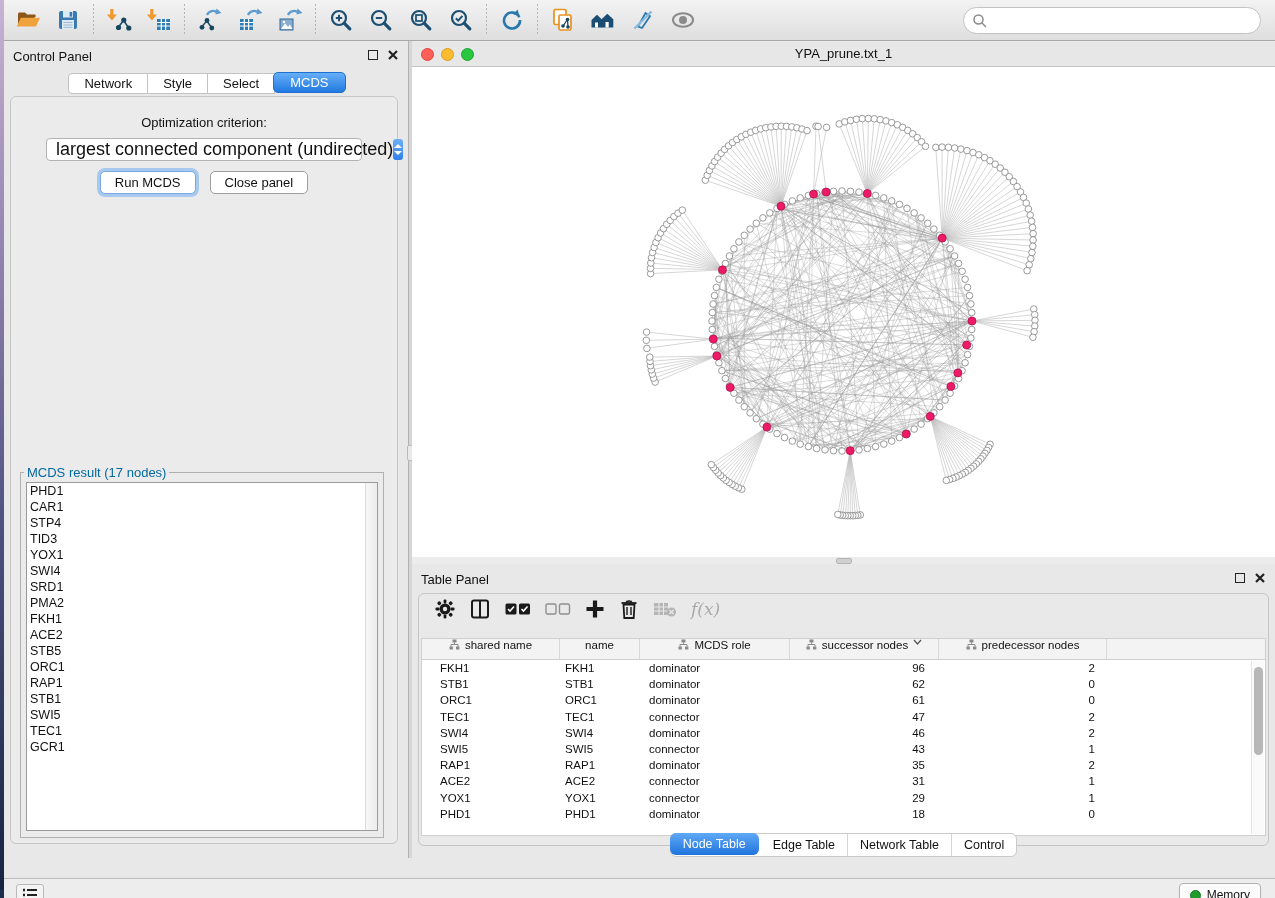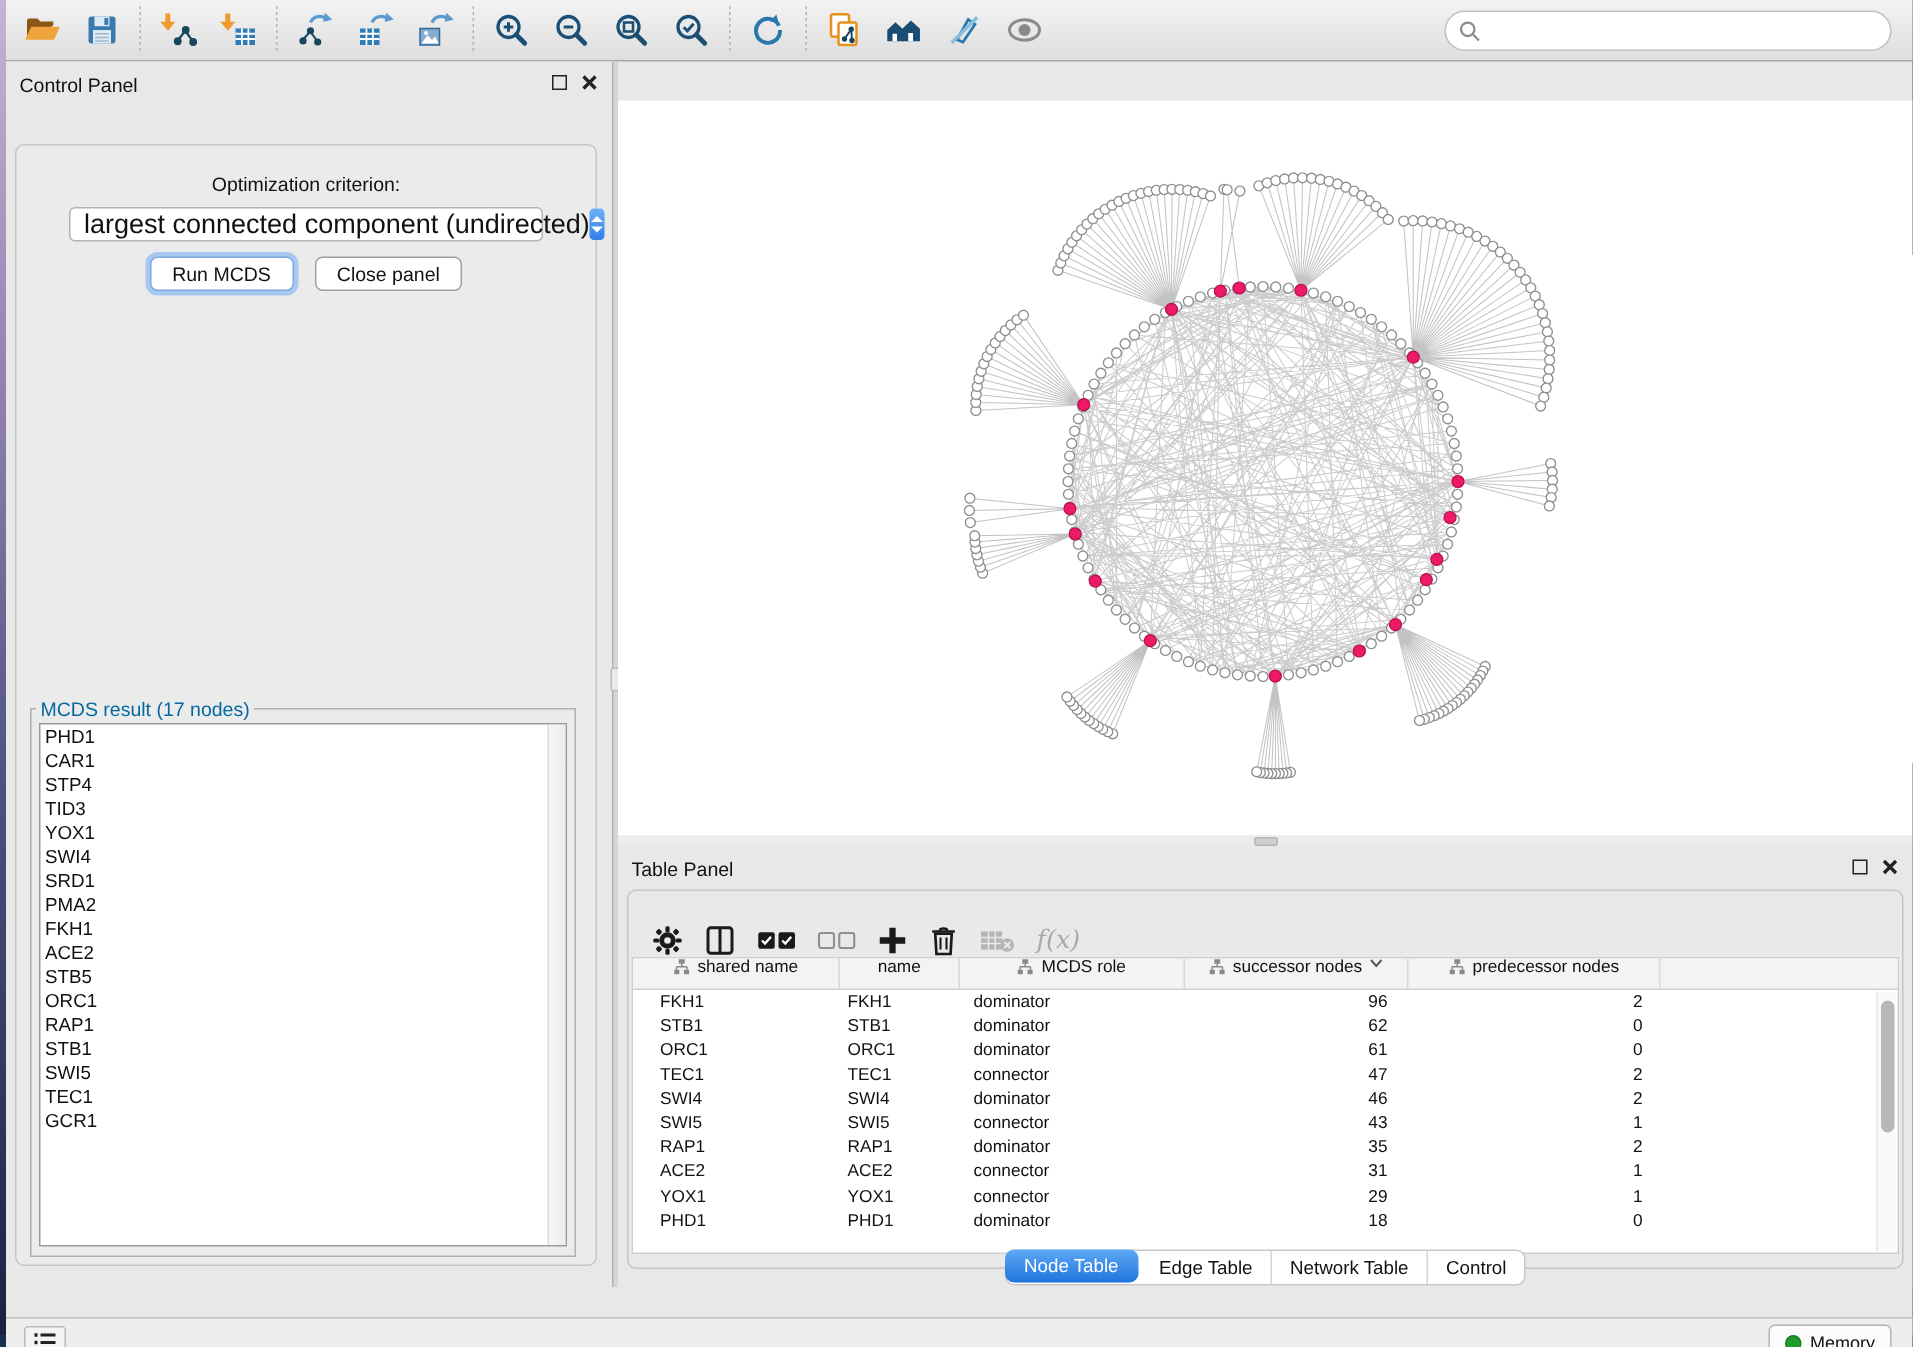--- a/index.html
+++ b/index.html
@@ -68,21 +68,21 @@
   .tl.yellow { left:29px; background:#febc2e; border:0.5px solid #d89c21; }
   .tl.green { left:49px; background:#29c740; border:0.5px solid #1da32f; }
   .net-canvas { position:absolute; left:0; top:26px; width:863px; height:490px; background:#fff; }
   .h-split { position:absolute; left:0; top:516px; width:100%; height:7px; background:#ececec; }
   .h-handle { position:absolute; left:424px; top:1px; width:16px; height:6px; background:#cfcfcf; border:1px solid #b5b5b5; border-radius:2px; }
 
   
   .table-panel { position:absolute; left:408px; top:564px; width:863px; height:294px; background:#e8e8e8; }
   .tp-body { position:absolute; left:6px; right:6px; top:29px; bottom:12px; background:#e9e9e9;
     border:1px solid #c5c5c5; border-radius:6px; }
-  .tp-toolbar { position:absolute; left:0; top:12px; width:100%; height:42px; display:flex; align-items:center; gap:14px; padding-left:16px; }
+  .tp-toolbar { position:absolute; left:0; top:0; width:100%; height:42px; display:flex; align-items:flex-start; gap:14px; padding-left:16px; }
   .tp-ic { height:30px; display:flex; align-items:center; justify-content:center; }
   .fx { font-family:"DejaVu Serif", serif; font-style:italic; font-size:17px; color:#a9a9a9; }
   .tgrid { position:absolute; left:2px; right:2px; top:44px; bottom:9px; background:#fff; border:1px solid #cfcfcf; overflow:hidden; }
   .thead { display:flex; height:21px; background:#f3f3f3; border-bottom:1px solid #cfcfcf; }
   .th { display:flex; justify-content:center; gap:5px; font-size:11.5px; color:#111;
     border-right:1px solid #d8d8d8; }
   .trow { display:flex; height:16.2px; align-items:center; }
   .td { font-size:11.5px; color:#111; white-space:nowrap; overflow:hidden; }
   .num { text-align:right; }
   .tscroll { position:absolute; right:1px; top:22px; bottom:1px; width:13px; background:#fafafa; border-left:1px solid #e4e4e4; }
@@ -248,20 +248,28 @@
     </div>
   </div>
 
   <div class="control-panel">
     <div class="panel-title">Control Panel</div>
     <div class="win-icons">
       <div class="float-ic"></div>
       <svg width="10" height="10" viewBox="0 0 10 10">
         <path d="M1 1l8 8M9 1l-8 8" stroke="#222" stroke-width="2.2"></path>
       </svg>
+    </div>
+    <div class="tabs-row">
+      <div class="seg">
+        <div class="tab">Network</div>
+        <div class="tab">Style</div>
+        <div class="tab">Select</div>
+        <div class="tab active last">MCDS</div>
+      </div>
     </div>
     <div class="cp-body">
       <div class="opt-label">Optimization criterion:</div>
       <div class="opt-select">
         <div class="val">largest connected component (undirected)</div>
         <div class="stepper">
           <svg width="10" height="6" viewBox="0 0 10 6">
               <path d="M1 5l4-4 4 4z" fill="#fff"></path>
             </svg>
           <svg width="10" height="6" viewBox="0 0 10 6">
@@ -299,20 +307,26 @@
         </div>
       </fieldset>
     </div>
   </div>
 
   <div class="v-split">
     <div class="v-handle"></div>
   </div>
 
   <div class="net-panel">
+    <div class="net-titlebar">
+      <div class="tl red"></div>
+      <div class="tl yellow"></div>
+      <div class="tl green"></div>
+      <div class="net-title">YPA_prune.txt_1</div>
+    </div>
     <div class="net-canvas">
       <svg id="netsvg" width="863" height="490" viewBox="0 0 863 490">
           <path d="M369.0 139.2L438.5 124.3M369.0 139.2L471.8 130.9M369.0 139.2L404.6 126.5M369.0 139.2L306.9 295.8M369.0 139.2L413.0 382.9M369.0 139.2L509.1 357.1M369.0 139.2L463.6 379.6M369.0 139.2L559.7 245.5M369.0 139.2L388.2 377.1M369.0 139.2L301.1 271.0M369.0 139.2L560.0 254.0M369.0 139.2L533.1 174.9M369.0 139.2L300.3 245.5M369.0 139.2L421.5 383.7M369.0 139.2L550.1 204.3M369.0 139.2L527.7 339.7M369.0 139.2L555.6 287.6M369.0 139.2L404.6 381.5M369.0 139.2L555.6 287.6M369.0 139.2L404.6 126.5M369.0 139.2L559.7 245.5M369.0 139.2L338.1 162.1M401.6 127.1L550.1 204.3M401.6 127.1L527.7 168.3M401.6 127.1L533.1 174.9M401.6 127.1L557.5 279.4M401.6 127.1L396.4 379.6M401.6 127.1L300.3 245.5M401.6 127.1L487.5 137.4M401.6 127.1L357.8 145.9M401.6 127.1L388.2 377.1M401.6 127.1L344.3 351.7M414.2 125.0L313.4 311.5M414.2 125.0L396.4 128.4M414.2 125.0L344.3 351.7M414.2 125.0L365.0 141.4M414.2 125.0L313.4 196.5M414.2 125.0L455.4 126.5M414.2 125.0L542.6 189.0M414.2 125.0L533.1 333.1M414.2 125.0L495.0 366.6M414.2 125.0L438.5 124.3M455.3 126.5L495.0 141.4M455.3 126.5L300.3 245.5M455.3 126.5L527.7 339.7M455.3 126.5L495.0 366.6M455.3 126.5L463.6 379.6M455.3 126.5L380.3 133.9M455.3 126.5L306.9 295.8M455.3 126.5L309.9 303.7M455.3 126.5L546.6 311.5M455.3 126.5L533.1 333.1M455.3 126.5L527.7 168.3M455.3 126.5L521.9 162.1M455.3 126.5L357.8 145.9M455.3 126.5L550.1 303.7M455.3 126.5L550.1 204.3M455.3 126.5L338.1 345.9M530.2 171.1L542.6 319.0M530.2 171.1L463.6 128.4M530.2 171.1L313.4 311.5M530.2 171.1L365.0 141.4M530.2 171.1L396.4 379.6M530.2 171.1L313.4 196.5M530.2 171.1L326.9 333.1M530.2 171.1L365.0 141.4M530.2 171.1L515.7 156.3M530.2 171.1L413.0 382.9M530.2 171.1L326.9 333.1M530.2 171.1L344.3 156.3M530.2 171.1L396.4 128.4M530.2 171.1L317.4 189.0M530.2 171.1L357.8 362.1M530.2 171.1L396.4 128.4M530.2 171.1L396.4 128.4M530.2 171.1L396.4 379.6M530.2 171.1L309.9 204.3M530.2 171.1L430.0 124.0M530.2 171.1L421.5 383.7M530.2 171.1L546.6 311.5M530.2 171.1L302.5 279.4M530.2 171.1L396.4 379.6M530.2 171.1L300.0 254.0M530.2 171.1L404.6 126.5M310.5 202.8L388.2 377.1M310.5 202.8L313.4 196.5M310.5 202.8L487.5 370.6M310.5 202.8L332.3 339.7M310.5 202.8L301.1 271.0M310.5 202.8L396.4 379.6M310.5 202.8L553.1 295.8M310.5 202.8L558.9 237.0M310.5 202.8L430.0 124.0M310.5 202.8L447.0 125.1M310.5 202.8L380.3 133.9M310.5 202.8L317.4 189.0M310.5 202.8L338.1 345.9M310.5 202.8L438.5 124.3M560.0 254.0L344.3 351.7M560.0 254.0L357.8 362.1M560.0 254.0L304.4 287.6M560.0 254.0L421.5 124.3M560.0 254.0L558.9 271.0M560.0 254.0L413.0 125.1M560.0 254.0L326.9 333.1M560.0 254.0L306.9 212.2M560.0 254.0L344.3 351.7M560.0 254.0L313.4 196.5M560.0 254.0L527.7 168.3M560.0 254.0L421.5 124.3M560.0 254.0L430.0 384.0M560.0 254.0L380.3 374.1M560.0 254.0L538.1 181.8M560.0 254.0L509.1 357.1M560.0 254.0L555.6 220.4M560.0 254.0L309.9 204.3M554.7 278.0L326.9 174.9M554.7 278.0L301.1 271.0M554.7 278.0L321.9 326.2M554.7 278.0L421.5 124.3M554.7 278.0L350.9 357.1M554.7 278.0L301.1 271.0M554.7 278.0L388.2 130.9M554.7 278.0L447.0 382.9M301.3 272.1L558.9 237.0M301.3 272.1L365.0 366.6M301.3 272.1L304.4 220.4M301.3 272.1L321.9 181.8M301.3 272.1L550.1 204.3M301.3 272.1L388.2 377.1M301.3 272.1L455.4 381.5M301.3 272.1L413.0 382.9M301.3 272.1L546.6 196.5M301.3 272.1L560.0 254.0M304.8 289.0L479.7 374.1M304.8 289.0L455.4 381.5M304.8 289.0L542.6 189.0M304.8 289.0L430.0 124.0M304.8 289.0L542.6 189.0M304.8 289.0L447.0 125.1M304.8 289.0L509.1 150.9M304.8 289.0L338.1 162.1M304.8 289.0L413.0 125.1M304.8 289.0L471.8 130.9M545.9 305.9L542.6 189.0M545.9 305.9L509.1 357.1M545.9 305.9L438.5 383.7M545.9 305.9L301.1 271.0M545.9 305.9L527.7 339.7M545.9 305.9L533.1 333.1M545.9 305.9L302.5 228.6M545.9 305.9L304.4 287.6M538.9 319.4L304.4 220.4M538.9 319.4L413.0 382.9M538.9 319.4L304.4 220.4M538.9 319.4L502.2 362.1M538.9 319.4L380.3 374.1M538.9 319.4L555.6 287.6M538.9 319.4L413.0 382.9M538.9 319.4L301.1 237.0M318.2 320.4L487.5 137.4M318.2 320.4L560.0 254.0M318.2 320.4L313.4 196.5M318.2 320.4L313.4 196.5M318.2 320.4L301.1 237.0M318.2 320.4L487.5 370.6M318.2 320.4L533.1 333.1M318.2 320.4L365.0 141.4M318.2 320.4L560.0 254.0M318.2 320.4L533.1 333.1M518.3 349.4L455.4 381.5M518.3 349.4L313.4 196.5M518.3 349.4L509.1 357.1M518.3 349.4L404.6 126.5M518.3 349.4L396.4 379.6M518.3 349.4L487.5 370.6M518.3 349.4L542.6 319.0M518.3 349.4L404.6 381.5M518.3 349.4L555.6 287.6M518.3 349.4L338.1 162.1M518.3 349.4L380.3 374.1M518.3 349.4L413.0 125.1M518.3 349.4L317.4 189.0M518.3 349.4L438.5 383.7M494.2 367.0L487.5 370.6M494.2 367.0L309.9 303.7M494.2 367.0L372.5 137.4M494.2 367.0L396.4 379.6M494.2 367.0L321.9 326.2M494.2 367.0L538.1 181.8M494.2 367.0L309.9 303.7M494.2 367.0L515.7 351.7M494.2 367.0L350.9 357.1M494.2 367.0L326.9 174.9M354.9 360.1L521.9 345.9M354.9 360.1L555.6 287.6M354.9 360.1L495.0 141.4M354.9 360.1L313.4 311.5M354.9 360.1L301.1 271.0M354.9 360.1L396.4 128.4M354.9 360.1L550.1 303.7M354.9 360.1L560.0 254.0M354.9 360.1L479.7 133.9M354.9 360.1L302.5 279.4M354.9 360.1L365.0 141.4M354.9 360.1L302.5 228.6M438.2 383.7L313.4 196.5M438.2 383.7L396.4 128.4M438.2 383.7L557.5 228.6M438.2 383.7L404.6 126.5M438.2 383.7L557.5 279.4M438.2 383.7L404.6 381.5M438.2 383.7L515.7 351.7M438.2 383.7L304.4 287.6M438.2 383.7L300.0 254.0M438.2 383.7L344.3 351.7M438.2 383.7L302.5 279.4M438.2 383.7L344.3 351.7M357.8 362.1L558.9 271.0M313.4 196.5L447.0 382.9M527.7 168.3L302.5 279.4M463.6 379.6L388.2 377.1M396.4 379.6L344.3 156.3M388.2 130.9L533.1 174.9M502.2 145.9L557.5 279.4M413.0 382.9L515.7 351.7M357.8 145.9L326.9 174.9M413.0 382.9L357.8 145.9M558.9 271.0L438.5 383.7M365.0 141.4L317.4 319.0M304.4 220.4L542.6 319.0M357.8 145.9L404.6 126.5M317.4 189.0L430.0 124.0M542.6 189.0L300.0 254.0M509.1 150.9L487.5 137.4M357.8 145.9L558.9 271.0M365.0 366.6L559.7 262.5M304.4 220.4L302.5 279.4M471.8 130.9L479.7 374.1M413.0 125.1L487.5 137.4M495.0 141.4L521.9 345.9M302.5 228.6L309.9 303.7M558.9 271.0L438.5 383.7M509.1 150.9L447.0 382.9M487.5 370.6L396.4 379.6M542.6 189.0L301.1 237.0M553.1 295.8L309.9 303.7M313.4 196.5L455.4 126.5M546.6 196.5L304.4 287.6M344.3 156.3L557.5 279.4M317.4 189.0L332.3 339.7M550.1 303.7L502.2 145.9M509.1 150.9L413.0 125.1M309.9 303.7L560.0 254.0M421.5 383.7L479.7 133.9M421.5 383.7L495.0 366.6M301.1 237.0L538.1 181.8M300.3 262.5L542.6 189.0M558.9 237.0L553.1 212.2M338.1 162.1L447.0 125.1M455.4 126.5L380.3 133.9M365.0 141.4L447.0 382.9M372.5 370.6L306.9 295.8M542.6 189.0L421.5 383.7M487.5 137.4L357.8 362.1M302.5 279.4L321.9 181.8M479.7 133.9L380.3 374.1M527.7 339.7L471.8 130.9M365.0 141.4L558.9 271.0M533.1 174.9L557.5 279.4M538.1 326.2L304.4 220.4M313.4 196.5L332.3 168.3M301.1 237.0L306.9 295.8M332.3 168.3L332.3 339.7M553.1 295.8L509.1 357.1M321.9 326.2L546.6 311.5M559.7 245.5L438.5 383.7M357.8 362.1L317.4 319.0M495.0 366.6L304.4 287.6M559.7 245.5L301.1 271.0M421.5 383.7L479.7 374.1M515.7 351.7L309.9 204.3M515.7 156.3L388.2 377.1M404.6 381.5L321.9 326.2M338.1 345.9L487.5 137.4M495.0 366.6L380.3 133.9M304.4 287.6L421.5 383.7M309.9 303.7L550.1 303.7M404.6 126.5L479.7 133.9M300.3 245.5L479.7 374.1M557.5 228.6L438.5 383.7M557.5 228.6L326.9 174.9M421.5 124.3L404.6 381.5M380.3 133.9L538.1 181.8M447.0 382.9L542.6 189.0M463.6 128.4L306.9 295.8M300.3 245.5L555.6 220.4M430.0 124.0L447.0 382.9M321.9 326.2L553.1 295.8M404.6 381.5L380.3 133.9M555.6 287.6L396.4 379.6M309.9 303.7L555.6 287.6M502.2 145.9L338.1 345.9M515.7 156.3L396.4 379.6M471.8 377.1L317.4 319.0M309.9 204.3L300.3 262.5M372.5 370.6L301.1 237.0M413.0 382.9L300.0 254.0M357.8 362.1L317.4 319.0M300.3 245.5L302.5 279.4M317.4 319.0L338.1 345.9M533.1 174.9L560.0 254.0M421.5 124.3L553.1 212.2M350.9 150.9L455.4 126.5M300.3 262.5L421.5 383.7M313.4 196.5L558.9 271.0M546.6 196.5L546.6 311.5M306.9 295.8L326.9 333.1M546.6 311.5L509.1 150.9M553.1 295.8L380.3 133.9M502.2 145.9L533.1 174.9M560.0 254.0L301.1 271.0M430.0 124.0L304.4 287.6M430.0 124.0L404.6 126.5M430.0 384.0L404.6 126.5M350.9 357.1L515.7 351.7M300.3 245.5L558.9 271.0M527.7 339.7L321.9 326.2M300.3 245.5L404.6 381.5M301.1 271.0L521.9 345.9M350.9 357.1L559.7 245.5M479.7 133.9L509.1 357.1M557.5 228.6L300.3 245.5M538.1 181.8L546.6 311.5M502.2 145.9L542.6 319.0" stroke="#9b9b9b" stroke-width="0.7" fill="none" opacity="0.5"></path>
           <path d="M369.0 139.2L293.3 113.2M369.0 139.2L295.2 108.3M369.0 139.2L297.4 103.5M369.0 139.2L299.9 98.9M369.0 139.2L302.6 94.5M369.0 139.2L305.7 90.2M369.0 139.2L309.1 86.2M369.0 139.2L312.6 82.4M369.0 139.2L316.5 78.8M369.0 139.2L320.5 75.5M369.0 139.2L324.8 72.5M369.0 139.2L329.3 69.8M369.0 139.2L333.9 67.3M369.0 139.2L338.7 65.2M369.0 139.2L343.6 63.4M369.0 139.2L348.6 61.9M369.0 139.2L353.7 60.7M369.0 139.2L358.9 59.9M369.0 139.2L364.1 59.4M369.0 139.2L369.3 59.2M369.0 139.2L374.5 59.4M369.0 139.2L379.8 59.9M369.0 139.2L384.9 60.8M369.0 139.2L390.0 62.0M369.0 139.2L395.0 63.6M401.6 127.1L404.0 59.2M401.6 127.1L414.6 60.4M414.2 125.0L406.1 59.5M455.3 126.5L427.2 56.9M455.3 126.5L432.8 54.9M455.3 126.5L438.5 53.4M455.3 126.5L444.4 52.3M455.3 126.5L450.3 51.6M455.3 126.5L456.3 51.5M455.3 126.5L462.3 51.8M455.3 126.5L468.2 52.6M455.3 126.5L474.0 53.9M455.3 126.5L479.7 55.6M455.3 126.5L485.3 57.8M455.3 126.5L490.7 60.4M455.3 126.5L495.8 63.4M455.3 126.5L500.7 66.8M455.3 126.5L505.3 70.6M455.3 126.5L509.6 74.8M455.3 126.5L513.5 79.3M530.2 171.1L523.8 80.4M530.2 171.1L530.1 80.1M530.2 171.1L536.4 80.3M530.2 171.1L542.7 81.0M530.2 171.1L548.9 82.1M530.2 171.1L555.0 83.6M530.2 171.1L561.0 85.5M530.2 171.1L566.8 87.8M530.2 171.1L572.5 90.6M530.2 171.1L578.0 93.7M530.2 171.1L583.2 97.2M530.2 171.1L588.2 101.0M530.2 171.1L592.9 105.2M530.2 171.1L597.3 109.7M530.2 171.1L601.4 114.5M530.2 171.1L605.1 119.6M530.2 171.1L608.5 124.9M530.2 171.1L611.5 130.4M530.2 171.1L614.2 136.1M530.2 171.1L616.4 142.0M530.2 171.1L618.2 148.1M530.2 171.1L619.6 154.2M530.2 171.1L620.5 160.4M530.2 171.1L621.1 166.7M530.2 171.1L621.1 173.0M530.2 171.1L620.8 179.3M530.2 171.1L620.0 185.5M530.2 171.1L618.8 191.7M530.2 171.1L617.2 197.8M530.2 171.1L615.1 203.7M560.0 254.0L621.8 242.0M560.0 254.0L622.7 247.6M560.0 254.0L623.0 253.3M560.0 254.0L622.8 259.1M560.0 254.0L622.1 264.7M560.0 254.0L620.9 270.3M310.5 202.8L238.6 206.6M310.5 202.8L238.5 201.3M310.5 202.8L238.8 196.0M310.5 202.8L239.5 190.7M310.5 202.8L240.6 185.5M310.5 202.8L242.1 180.5M310.5 202.8L243.9 175.5M310.5 202.8L246.1 170.7M310.5 202.8L248.6 166.0M310.5 202.8L251.5 161.6M310.5 202.8L254.7 157.3M310.5 202.8L258.2 153.4M310.5 202.8L261.9 149.6M310.5 202.8L266.0 146.2M310.5 202.8L270.3 143.1M301.3 272.1L234.9 281.4M301.3 272.1L234.3 273.3M301.3 272.1L234.6 265.1M304.8 289.0L243.1 315.1M304.8 289.0L241.6 311.1M304.8 289.0L240.3 307.1M304.8 289.0L239.3 302.9M304.8 289.0L238.5 298.7M304.8 289.0L238.0 294.4M304.8 289.0L237.8 290.1M354.9 360.1L329.8 422.2M354.9 360.1L326.5 420.8M354.9 360.1L323.2 419.2M354.9 360.1L320.1 417.4M354.9 360.1L317.1 415.4M354.9 360.1L314.1 413.3M354.9 360.1L311.3 411.0M354.9 360.1L308.6 408.6M354.9 360.1L306.1 406.0M354.9 360.1L303.7 403.3M354.9 360.1L301.4 400.5M354.9 360.1L299.3 397.6M438.2 383.7L448.3 447.9M438.2 383.7L445.8 448.3M438.2 383.7L443.3 448.5M438.2 383.7L440.8 448.7M438.2 383.7L438.3 448.7M438.2 383.7L435.8 448.7M438.2 383.7L433.3 448.6M438.2 383.7L430.7 448.3M438.2 383.7L428.2 448.0M438.2 383.7L425.8 447.5M518.3 349.4L578.1 377.3M518.3 349.4L576.6 380.4M518.3 349.4L574.9 383.4M518.3 349.4L573.0 386.3M518.3 349.4L571.0 389.1M518.3 349.4L568.9 391.8M518.3 349.4L566.6 394.4M518.3 349.4L564.2 396.9M518.3 349.4L561.6 399.2M518.3 349.4L559.0 401.4M518.3 349.4L556.2 403.4M518.3 349.4L553.3 405.4M518.3 349.4L550.3 407.1M518.3 349.4L547.3 408.7M518.3 349.4L544.1 410.1M518.3 349.4L540.9 411.4M518.3 349.4L537.6 412.5M518.3 349.4L534.3 413.4" stroke="#b9b9b9" stroke-width="0.7" fill="none" opacity="0.85"></path>
           <circle cx="430.0" cy="124.0" r="3.3" fill="#ffffff" stroke="#8f8f8f" stroke-width="0.9"></circle>
           <circle cx="438.5" cy="124.3" r="3.3" fill="#ffffff" stroke="#8f8f8f" stroke-width="0.9"></circle>
           <circle cx="447.0" cy="125.1" r="3.3" fill="#ffffff" stroke="#8f8f8f" stroke-width="0.9"></circle>
           <circle cx="455.4" cy="126.5" r="3.3" fill="#ffffff" stroke="#8f8f8f" stroke-width="0.9"></circle>
           <circle cx="463.6" cy="128.4" r="3.3" fill="#ffffff" stroke="#8f8f8f" stroke-width="0.9"></circle>
           <circle cx="471.8" cy="130.9" r="3.3" fill="#ffffff" stroke="#8f8f8f" stroke-width="0.9"></circle>

